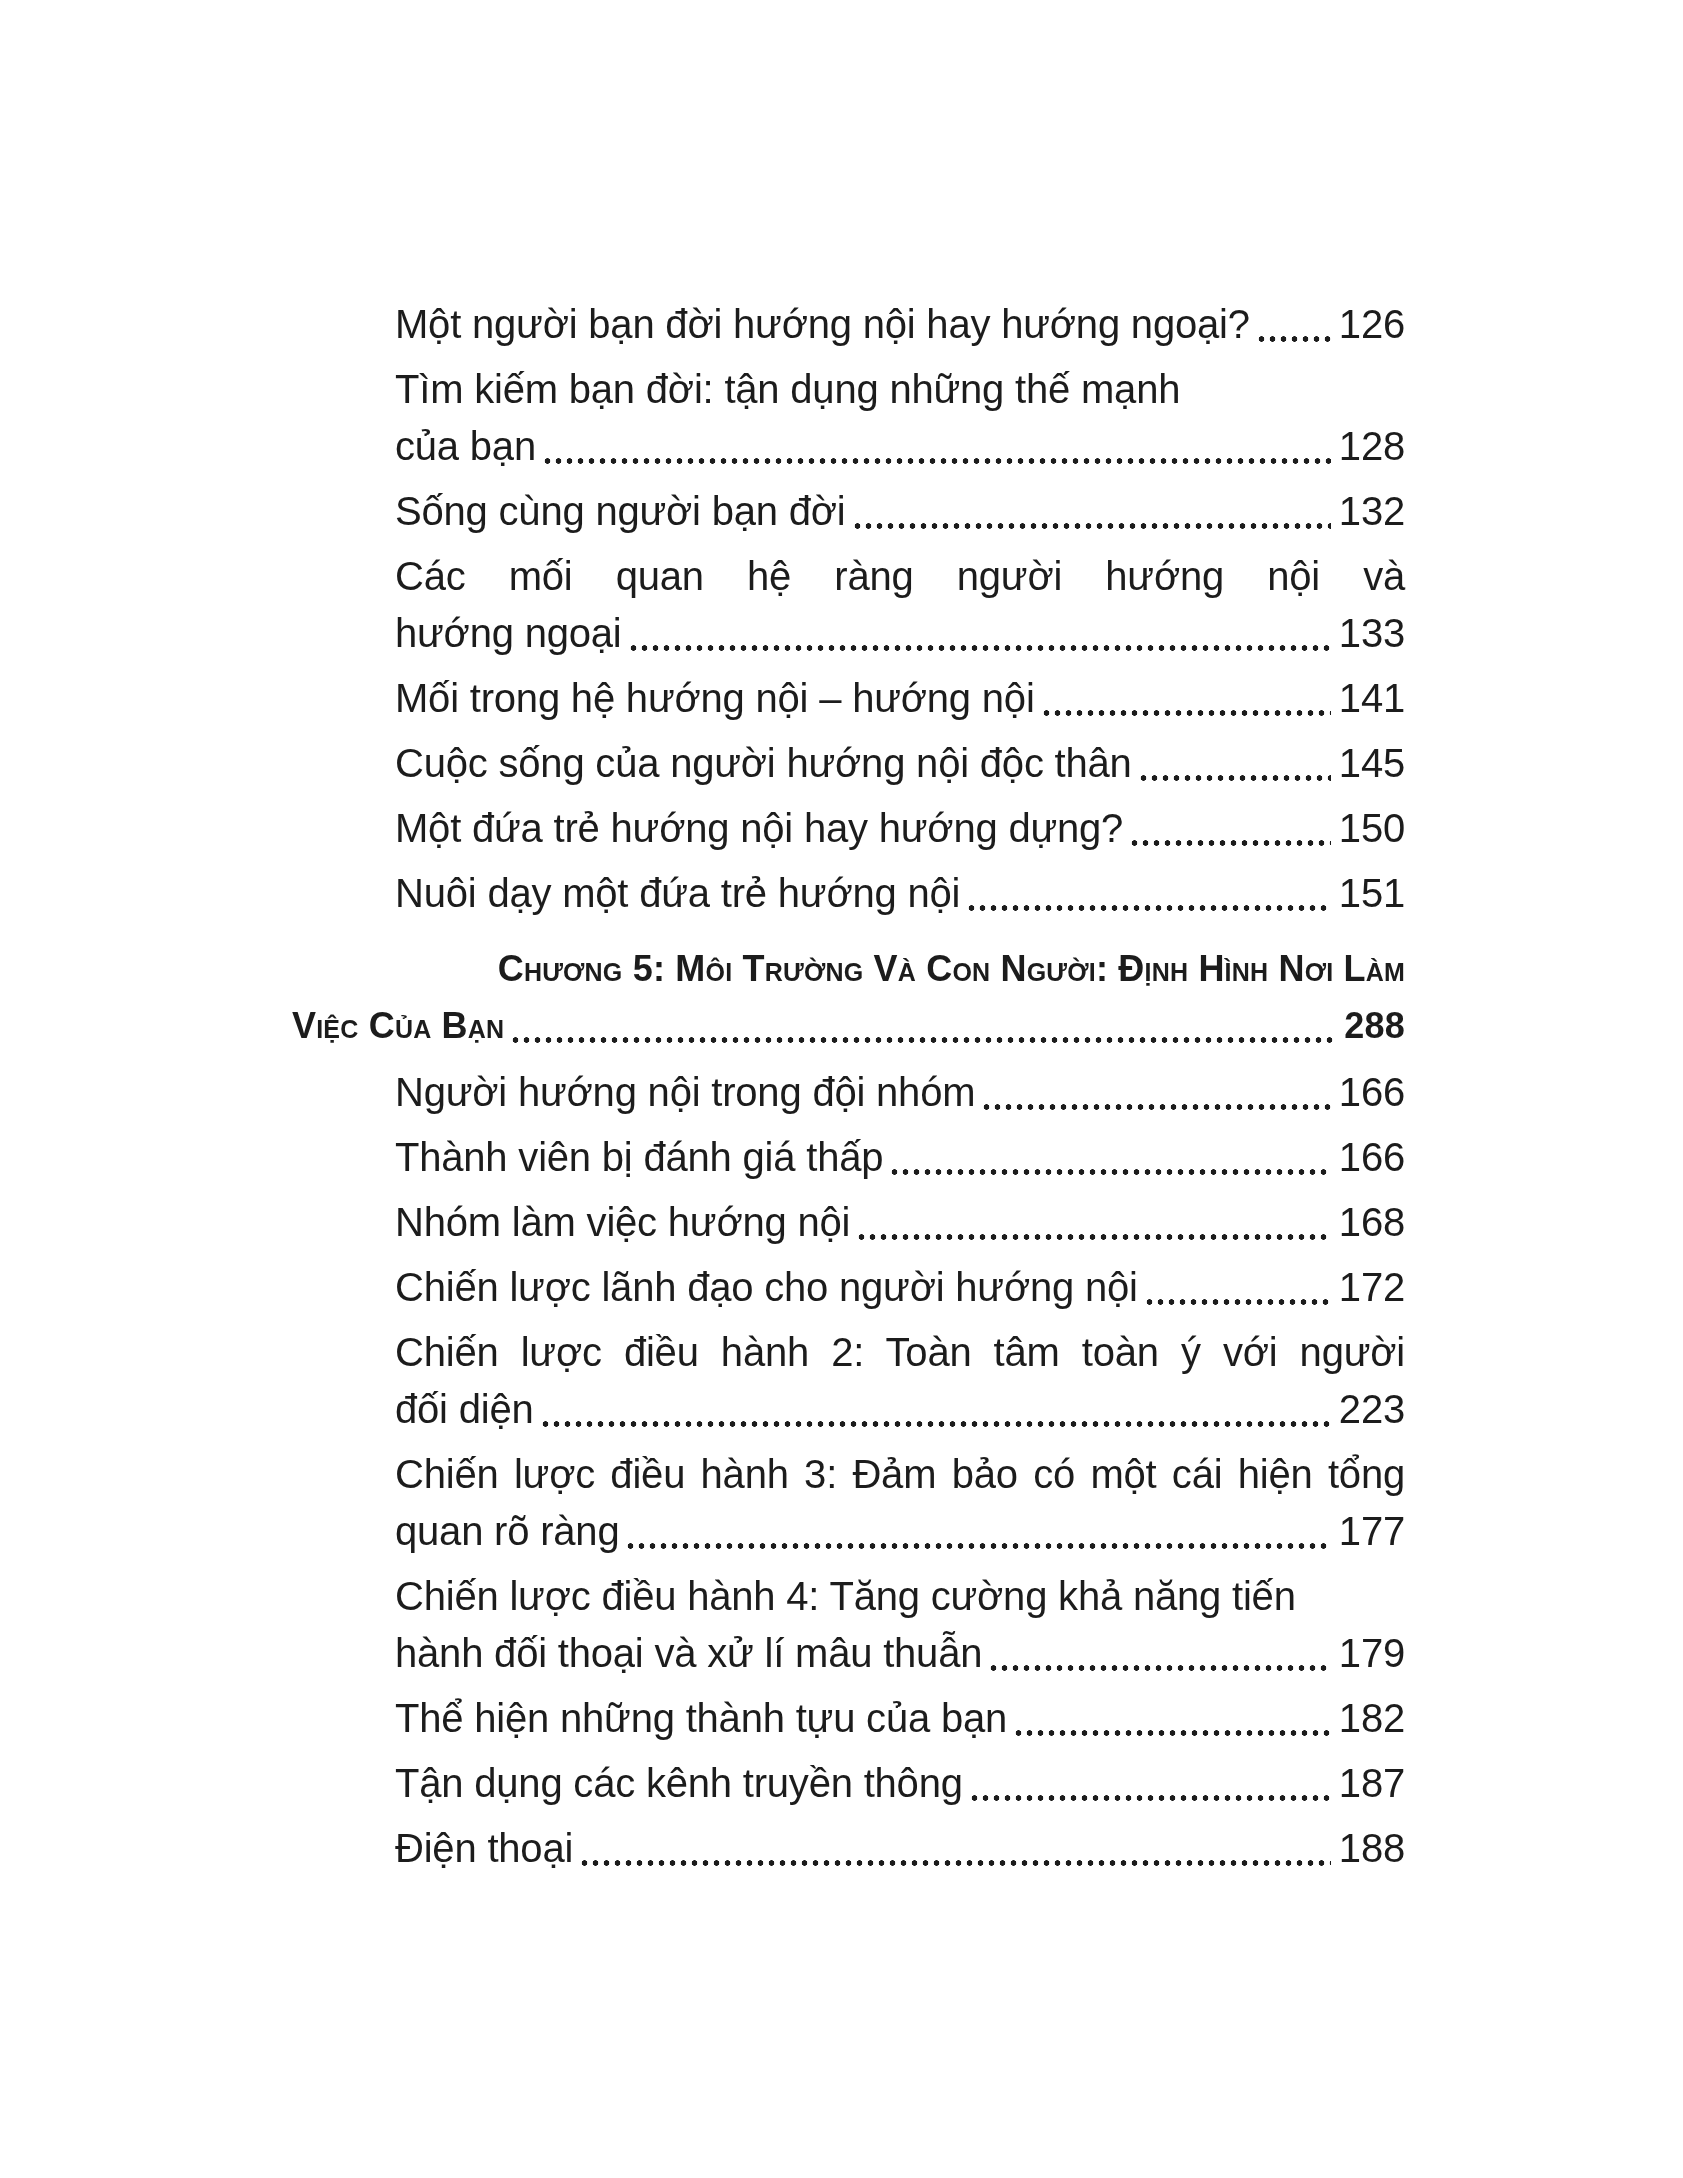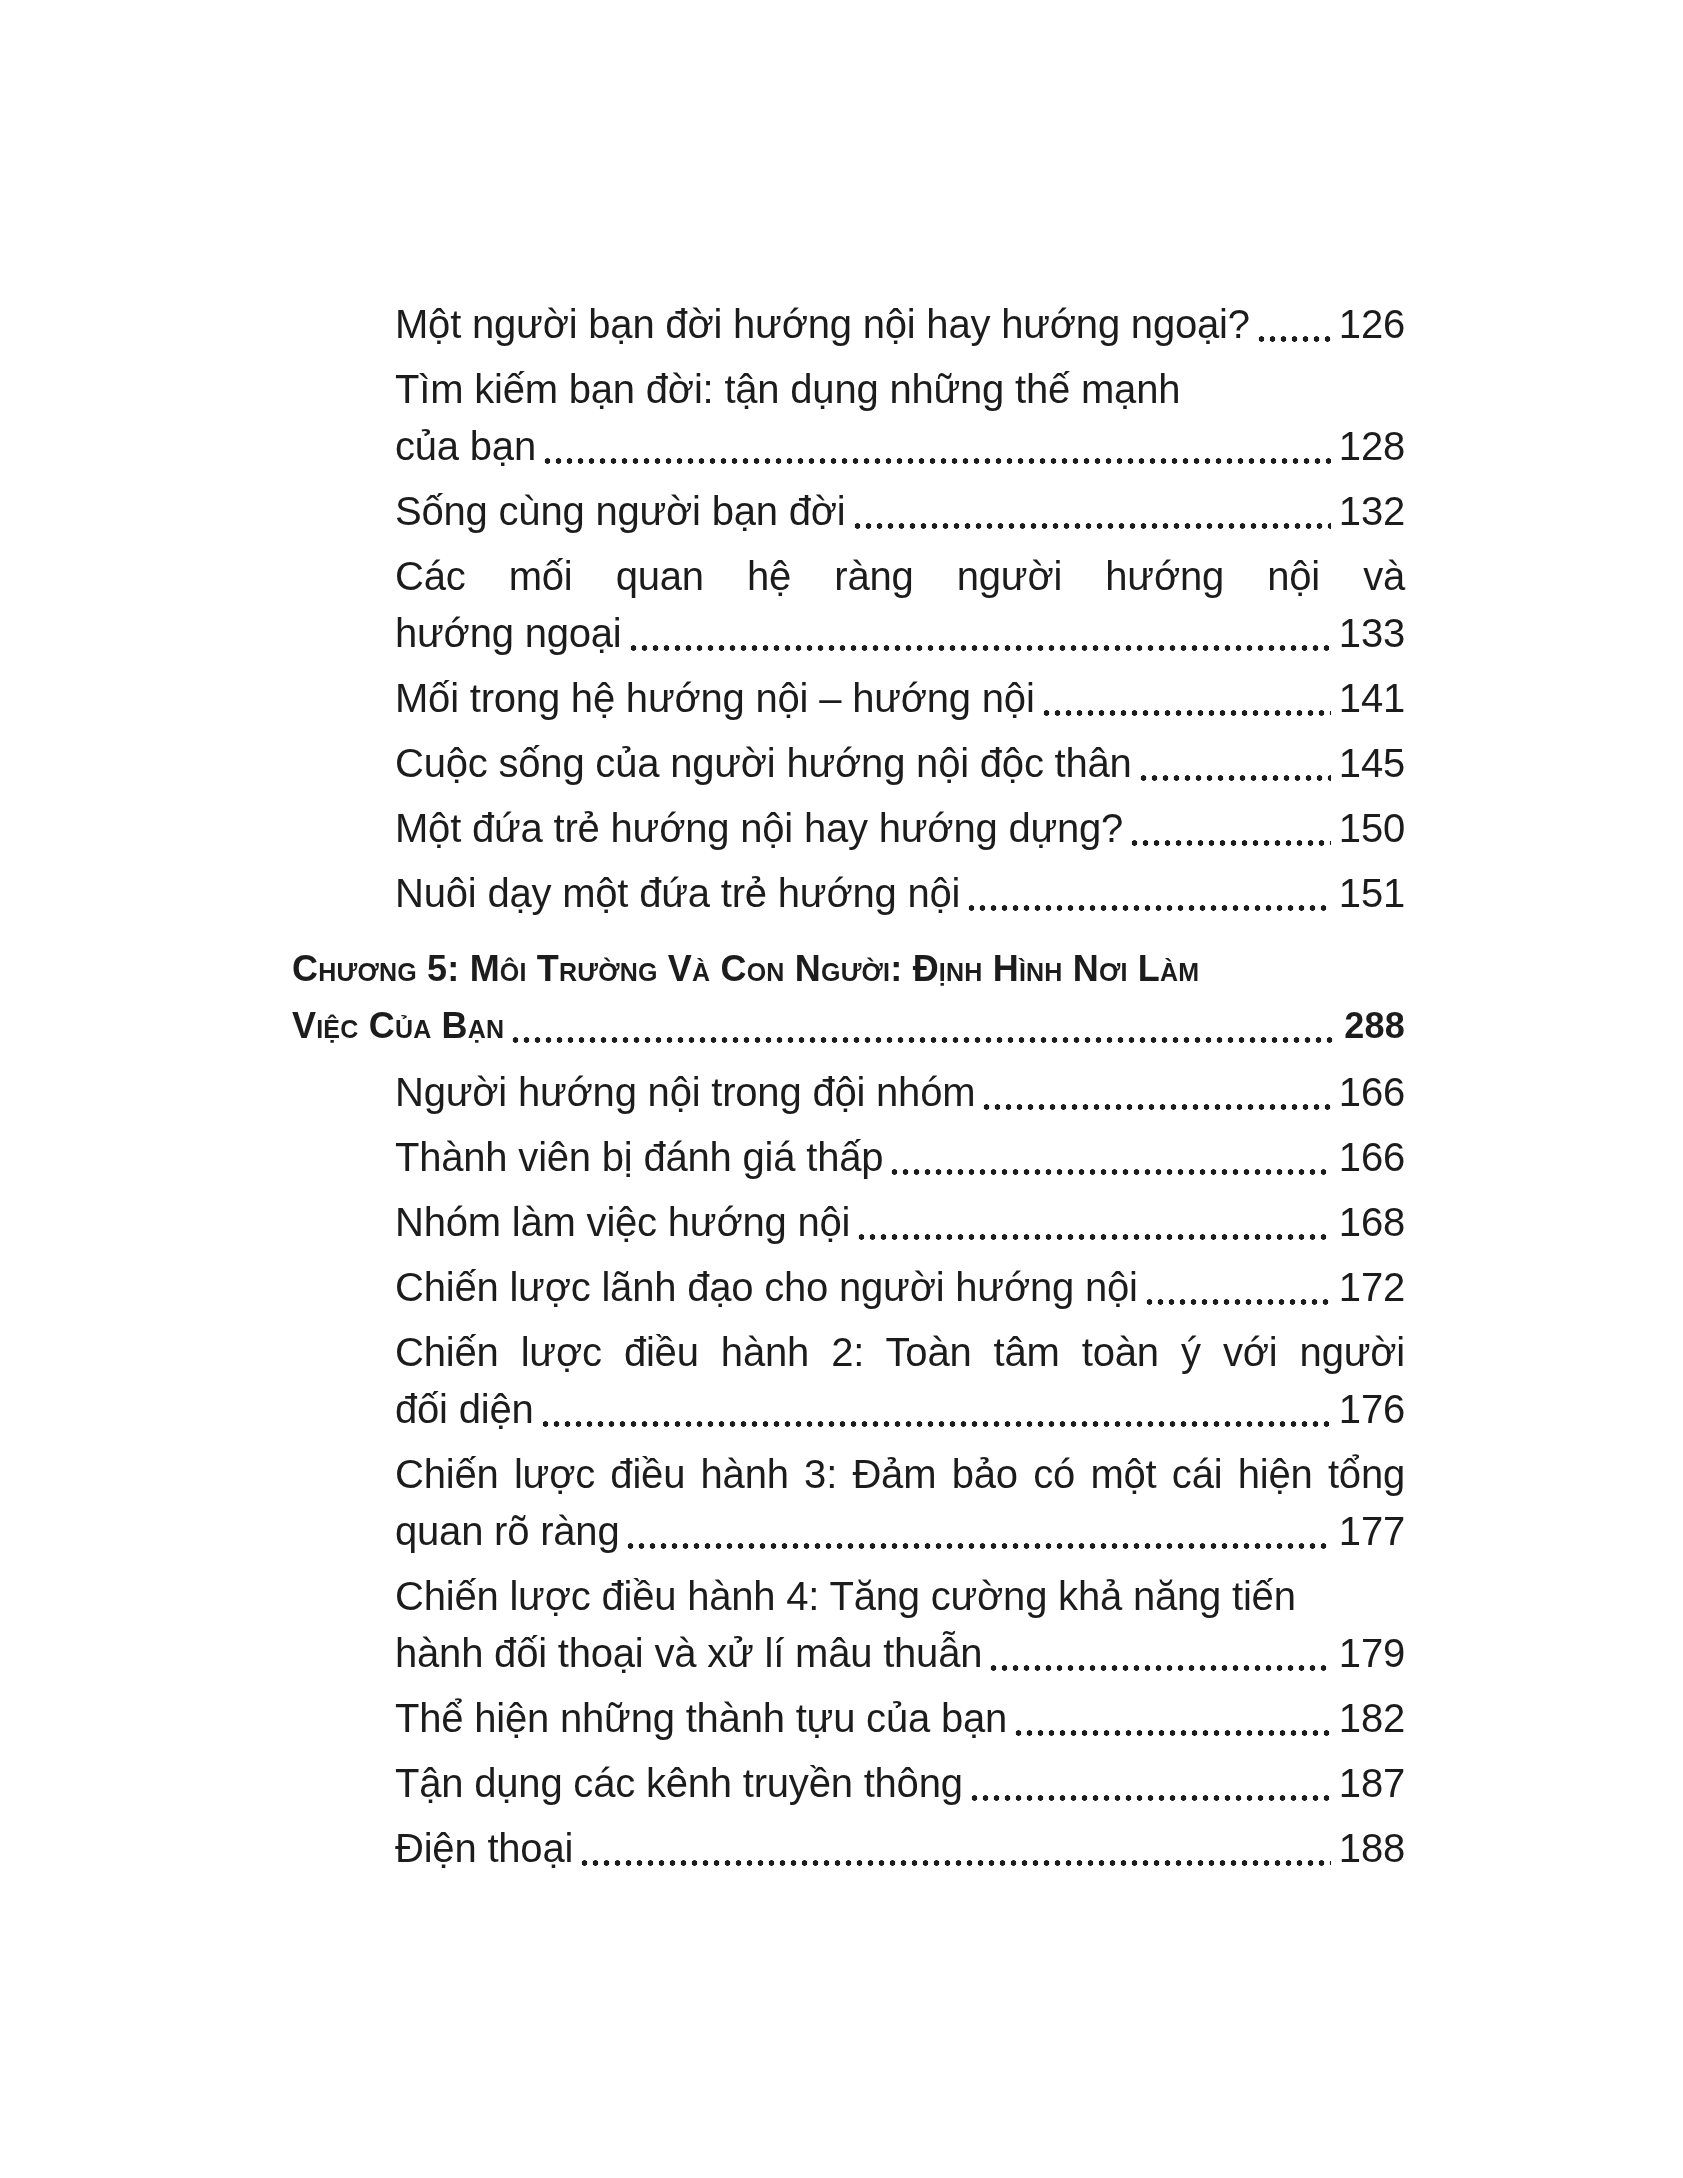--- a/index.html
+++ b/index.html
@@ -51,20 +51,21 @@
   .entry.chapter {
     margin-top: 18px;
     margin-bottom: 10px;
     font-weight: bold;
   }
   .entry.chapter .line {
     font-size: 36px;
     line-height: 57px;
     font-variant: small-caps;
     letter-spacing: 0.2px;
+    text-align: right;
   }
 </style>
 </head>
 <body>
 
 <div class="toc" id="toc">
     <div class="entry sub">
       <div class="line withpage">
         <span class="txt">Một người bạn đời hướng nội hay hướng ngoại?</span>
         <span class="leader"></span>
@@ -156,21 +157,21 @@
         <span class="txt">Chiến lược lãnh đạo cho người hướng nội</span>
         <span class="leader"></span>
         <span class="pg">172</span>
       </div>
     </div>
     <div class="entry sub">
       <div class="line textonly justify"><span class="txt">Chiến lược điều hành 2: Toàn tâm toàn ý với người</span></div>
       <div class="line withpage">
         <span class="txt">đối diện</span>
         <span class="leader"></span>
-        <span class="pg">176</span>
+        <span class="pg">223</span>
       </div>
     </div>
     <div class="entry sub">
       <div class="line textonly justify"><span class="txt">Chiến lược điều hành 3: Đảm bảo có một cái hiện tổng</span></div>
       <div class="line withpage">
         <span class="txt">quan rõ ràng</span>
         <span class="leader"></span>
         <span class="pg">177</span>
       </div>
     </div>

